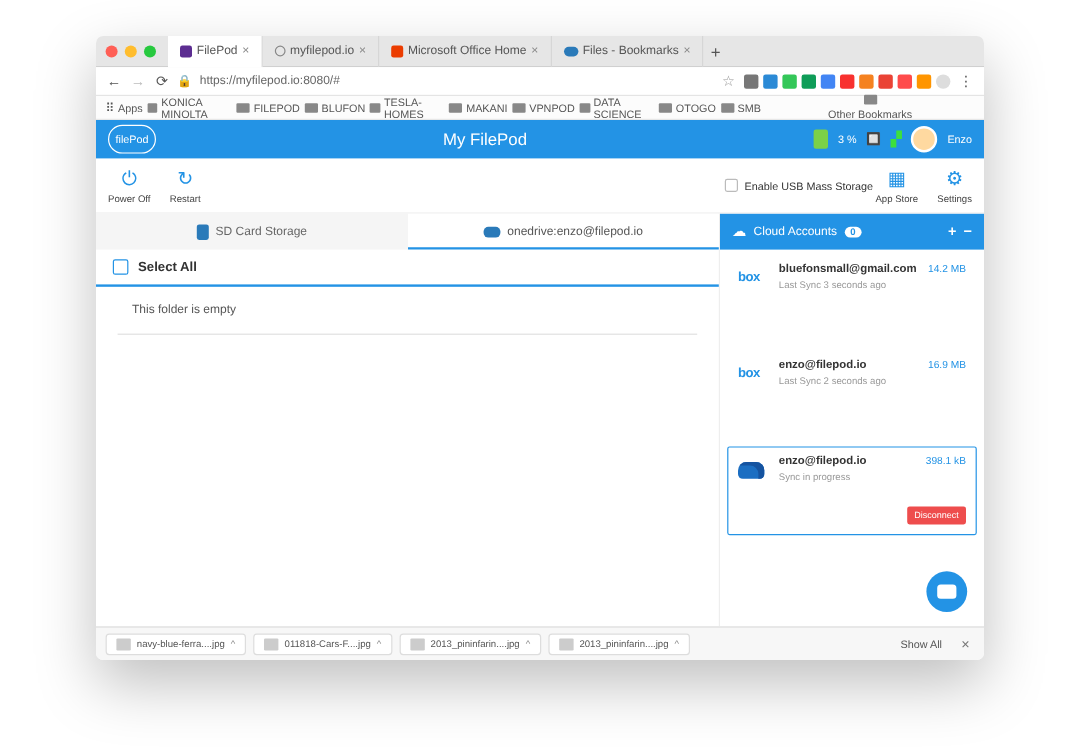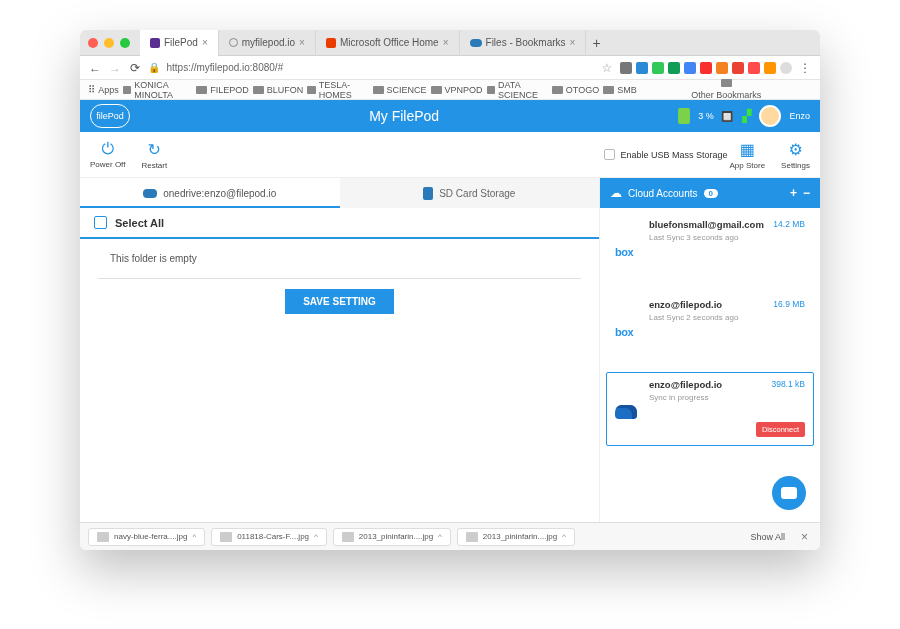--- a/index.html
+++ b/index.html
@@ -82,21 +82,21 @@
   .right { width:220px; display:flex; flex-direction:column;}
   .rhdr{ height:30px; background:#2393e5; color:#fff; display:flex; align-items:center; padding:0 10px; gap:6px; font-size:10px;}
   .rhdr .cloud-sm{ font-size:12px;}
   .badge{ background:#fff; color:#2393e5; border-radius:8px; padding:0 5px; font-size:8px; font-weight:700;}
   .rhdr .spacer{flex:1;}
   .plusminus{ font-size:12px; font-weight:700; cursor:pointer;}
 
   .acct-list{ flex:1; overflow:auto; padding:4px 6px; display:flex; flex-direction:column; gap:6px;}
   .acct{ border:1px solid transparent; border-radius:2px; padding:6px 8px; display:flex; gap:8px; font-size:9px; position:relative; min-height:74px;}
   .acct.selected{ border-color:#2393e5;}
-  .acct-ic{ width:26px; display:flex; align-items:center; padding-top:6px;}
+  .acct-ic{ width:26px; display:flex; align-items:flex-start; padding-top:6px;}
   .box-logo{ font-size:11px; font-weight:800; color:#2393e5; letter-spacing:-0.5px;}
   .od-logo{ width:22px; height:14px; background:#1b6ec2; border-radius:7px 7px 4px 4px; box-shadow:-5px 3px 0 #1553a0 inset;}
   .acct-info{ flex:1;}
   .acct-email{ font-weight:700; color:#333; font-size:9.5px; margin-bottom:3px;}
   .acct-sync{ color:#999; font-size:8px;}
   .acct-size{ color:#2393e5; font-size:8.5px; position:absolute; right:8px; top:6px;}
   .disc-btn{ position:absolute; right:8px; bottom:8px; background:#ee4d4d; color:#fff; font-size:7.5px; padding:3px 6px; border-radius:2px; border:none;}
 
   .chat-bubble{ position:absolute; right:14px; bottom:40px; width:34px; height:34px; background:#2393e5; border-radius:50%; display:flex; align-items:center; justify-content:center;}
   .chat-bubble .inner{ width:16px; height:12px; background:#fff; border-radius:3px;}
@@ -185,21 +185,21 @@
     <div class="bm">
         <div class="foldericon"></div>
         <span>BLUFON</span>
       </div>
     <div class="bm">
         <div class="foldericon"></div>
         <span>TESLA-HOMES</span>
       </div>
     <div class="bm">
         <div class="foldericon"></div>
-        <span>SCIENCE</span>
+        <span>MAKANI</span>
       </div>
     <div class="bm">
         <div class="foldericon"></div>
         <span>VPNPOD</span>
       </div>
     <div class="bm">
         <div class="foldericon"></div>
         <span>DATA SCIENCE</span>
       </div>
     <div class="bm">
@@ -253,38 +253,35 @@
     </div>
     <div class="tb-btn" style="margin-right:0">
       <span class="ic">⚙</span>
       <span>Settings</span>
     </div>
   </div>
 
   <div class="main">
     <div class="left">
       <div class="tab-row">
+        <div class="mtab">
+          <div class="sdic"></div>
+          <span>SD Card Storage</span>
+        </div>
         <div class="mtab active">
           <div class="cloudic"></div>
           <span>onedrive:enzo@filepod.io</span>
         </div>
-        <div class="mtab">
-          <div class="sdic"></div>
-          <span>SD Card Storage</span>
-        </div>
       </div>
       <div class="sel-row">
         <div class="sq"></div>
         <span>Select All</span>
       </div>
       <div class="empty-msg">This folder is empty</div>
       <div class="divider-line"></div>
-      <div class="save-btn-wrap">
-        <button class="save-btn">SAVE SETTING</button>
-      </div>
     </div>
 
     <div class="right">
       <div class="rhdr">
         <span class="cloud-sm">☁</span>
         <span>Cloud Accounts</span>
         <span class="badge">0</span>
         <div class="spacer"></div>
         <span class="plusminus">+</span>
         <span class="plusminus">−</span>

